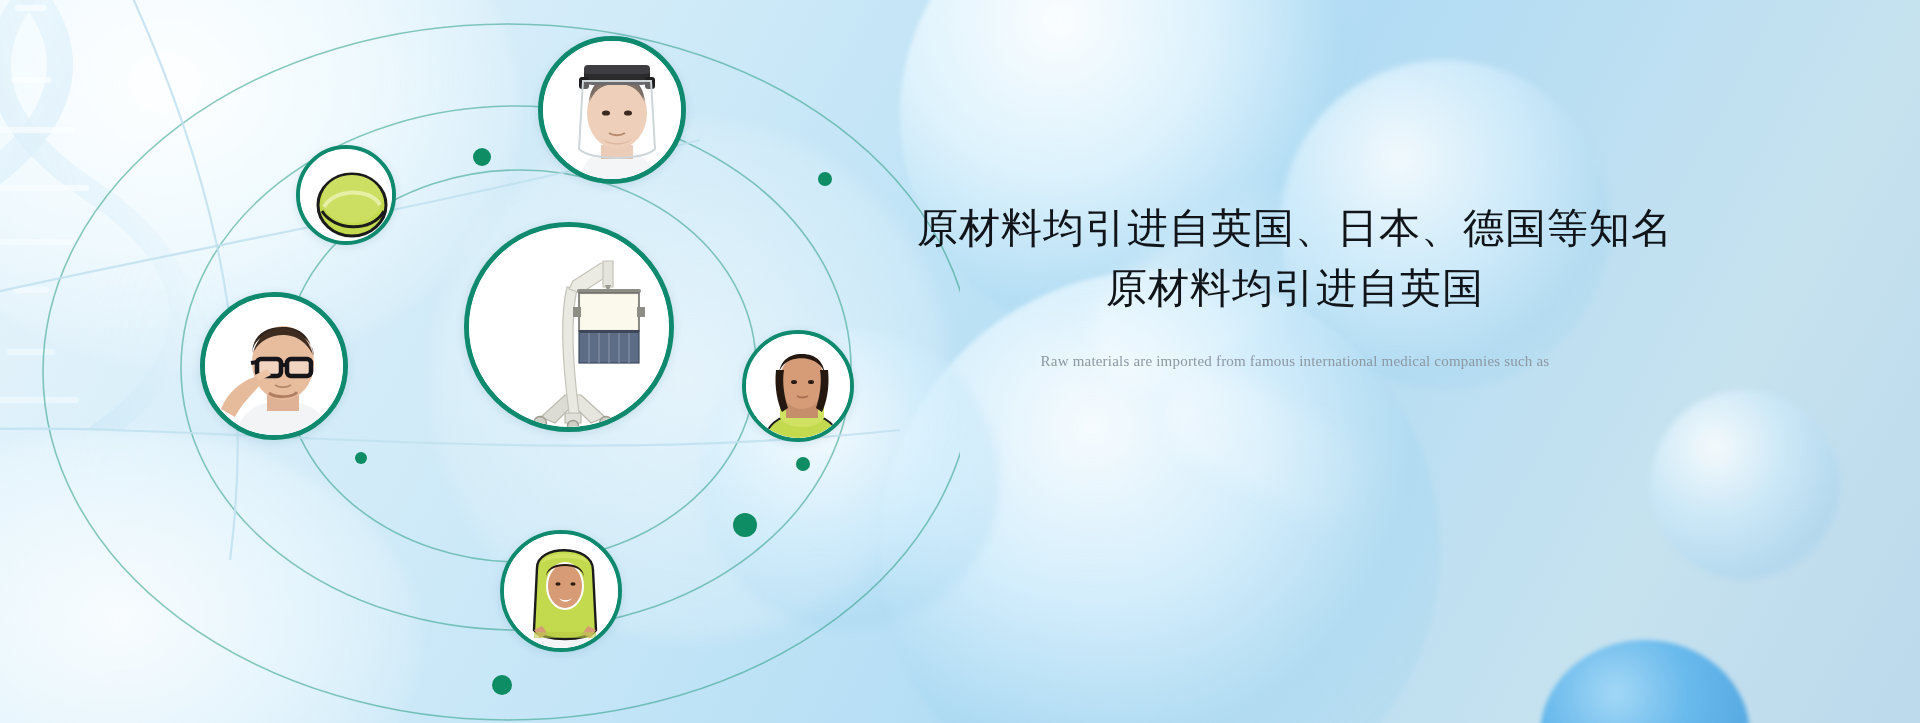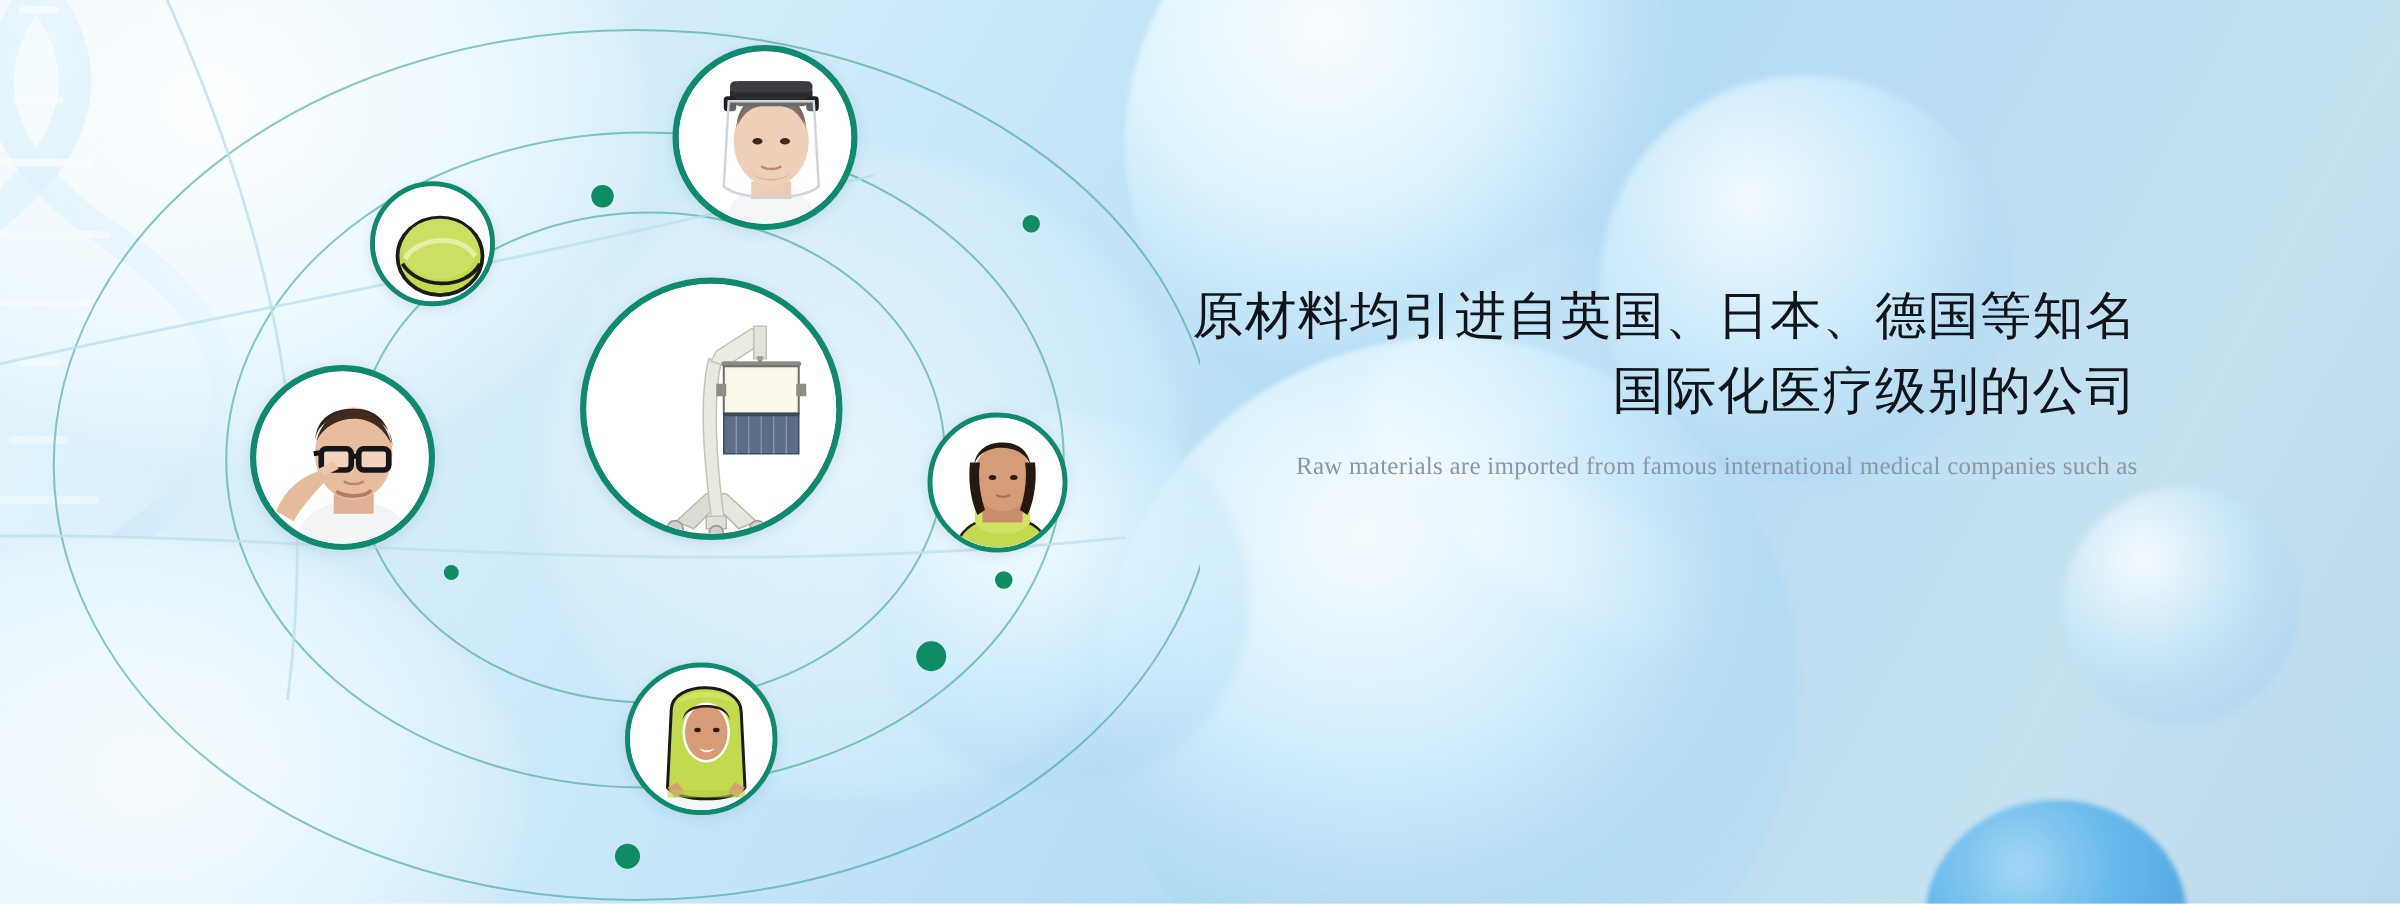--- a/index.html
+++ b/index.html
@@ -185,38 +185,38 @@
   .orbit-dot {
     position: absolute;
     border-radius: 50%;
     background: #0e8c63;
   }
 
   
   .text-block {
     position: absolute;
     left: 880px;
-    top: 222px;
+    top: 198px;
     width: 830px;
-    text-align: right;
+    text-align: center;
   }
   .headline {
     color: #111418;
     font-size: 41px;
     line-height: 60px;
     letter-spacing: 1px;
     font-weight: 400;
     white-space: nowrap;
   }
   .headline .line2 { display: block; }
   .sub-en {
-    margin-top: 12px;
+    margin-top: 24px;
     color: #8c97a3;
     font-family: "Liberation Serif", "DejaVu Serif", serif;
-    font-size: 20px;
+    font-size: 15px;
     line-height: 38px;
     font-weight: 400;
     letter-spacing: 0.2px;
   }
   .sub-en span { display: block; }
 </style>
 </head>
 <body>
 
 <div id="banner">
@@ -417,20 +417,20 @@
   <div class="orbit-dot" style="left:473px; top:148px; width:18px; height:18px;"></div>
   <div class="orbit-dot" style="left:818px; top:172px; width:14px; height:14px;"></div>
   <div class="orbit-dot" style="left:355px; top:452px; width:12px; height:12px;"></div>
   <div class="orbit-dot" style="left:796px; top:457px; width:14px; height:14px;"></div>
   <div class="orbit-dot" style="left:733px; top:513px; width:24px; height:24px;"></div>
   <div class="orbit-dot" style="left:492px; top:675px; width:20px; height:20px;"></div>
 
   <div class="text-block">
     <div class="headline">
       <span>原材料均引进自英国、日本、德国等知名</span>
-      <span class="line2">国际化医疗级别的公司</span>
+      <span class="line2">原材料均引进自英国</span>
     </div>
     <div class="sub-en">
       <span>Raw materials are imported from famous international medical companies such as</span>
     </div>
   </div>
 
 </div>
 
 </body></html>

